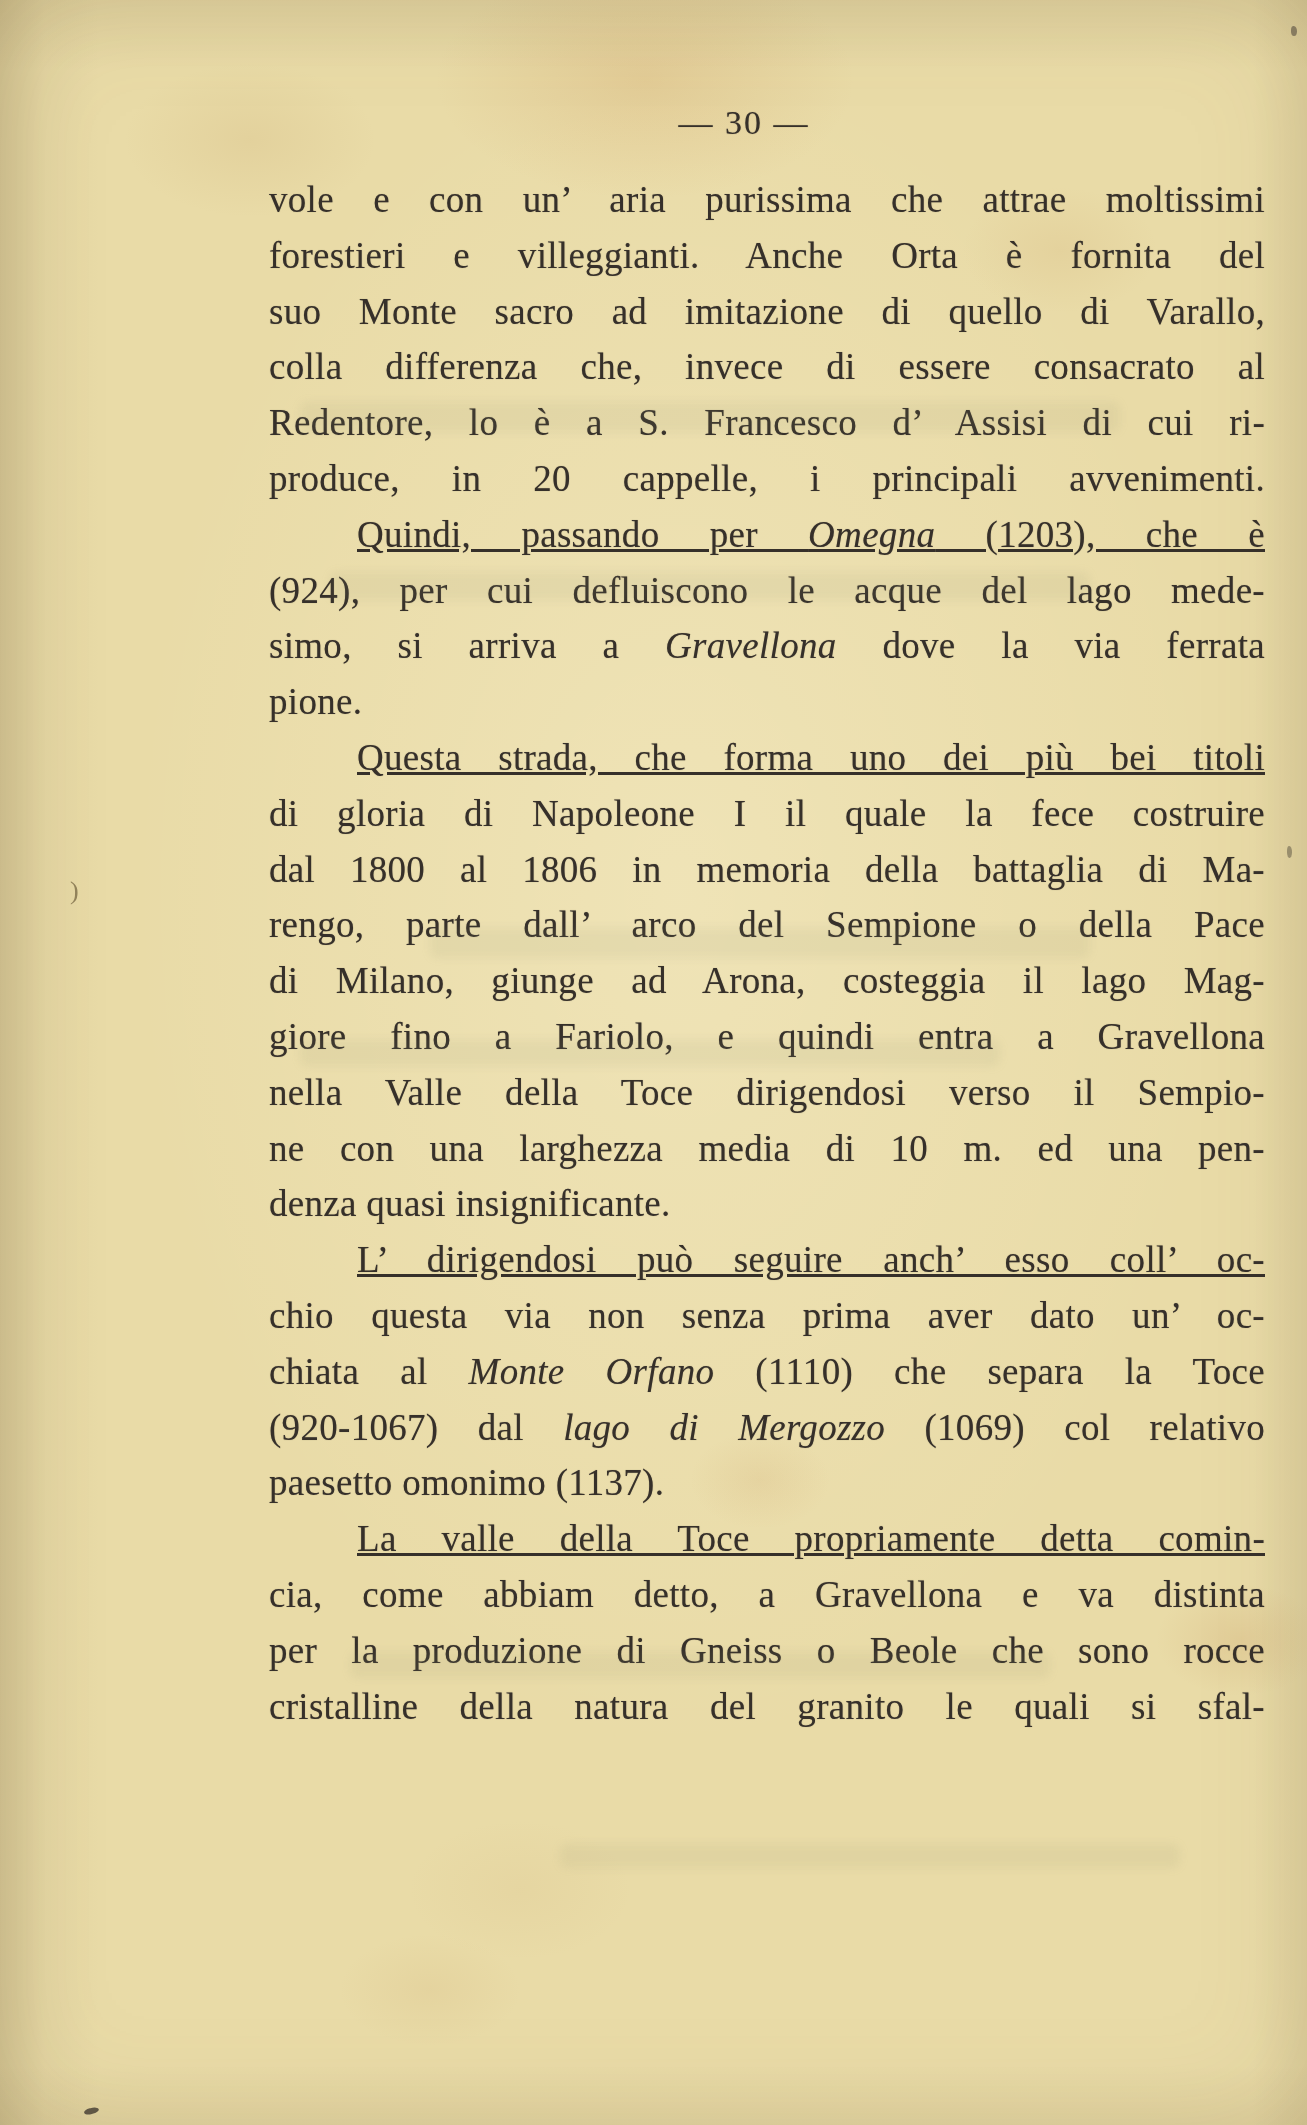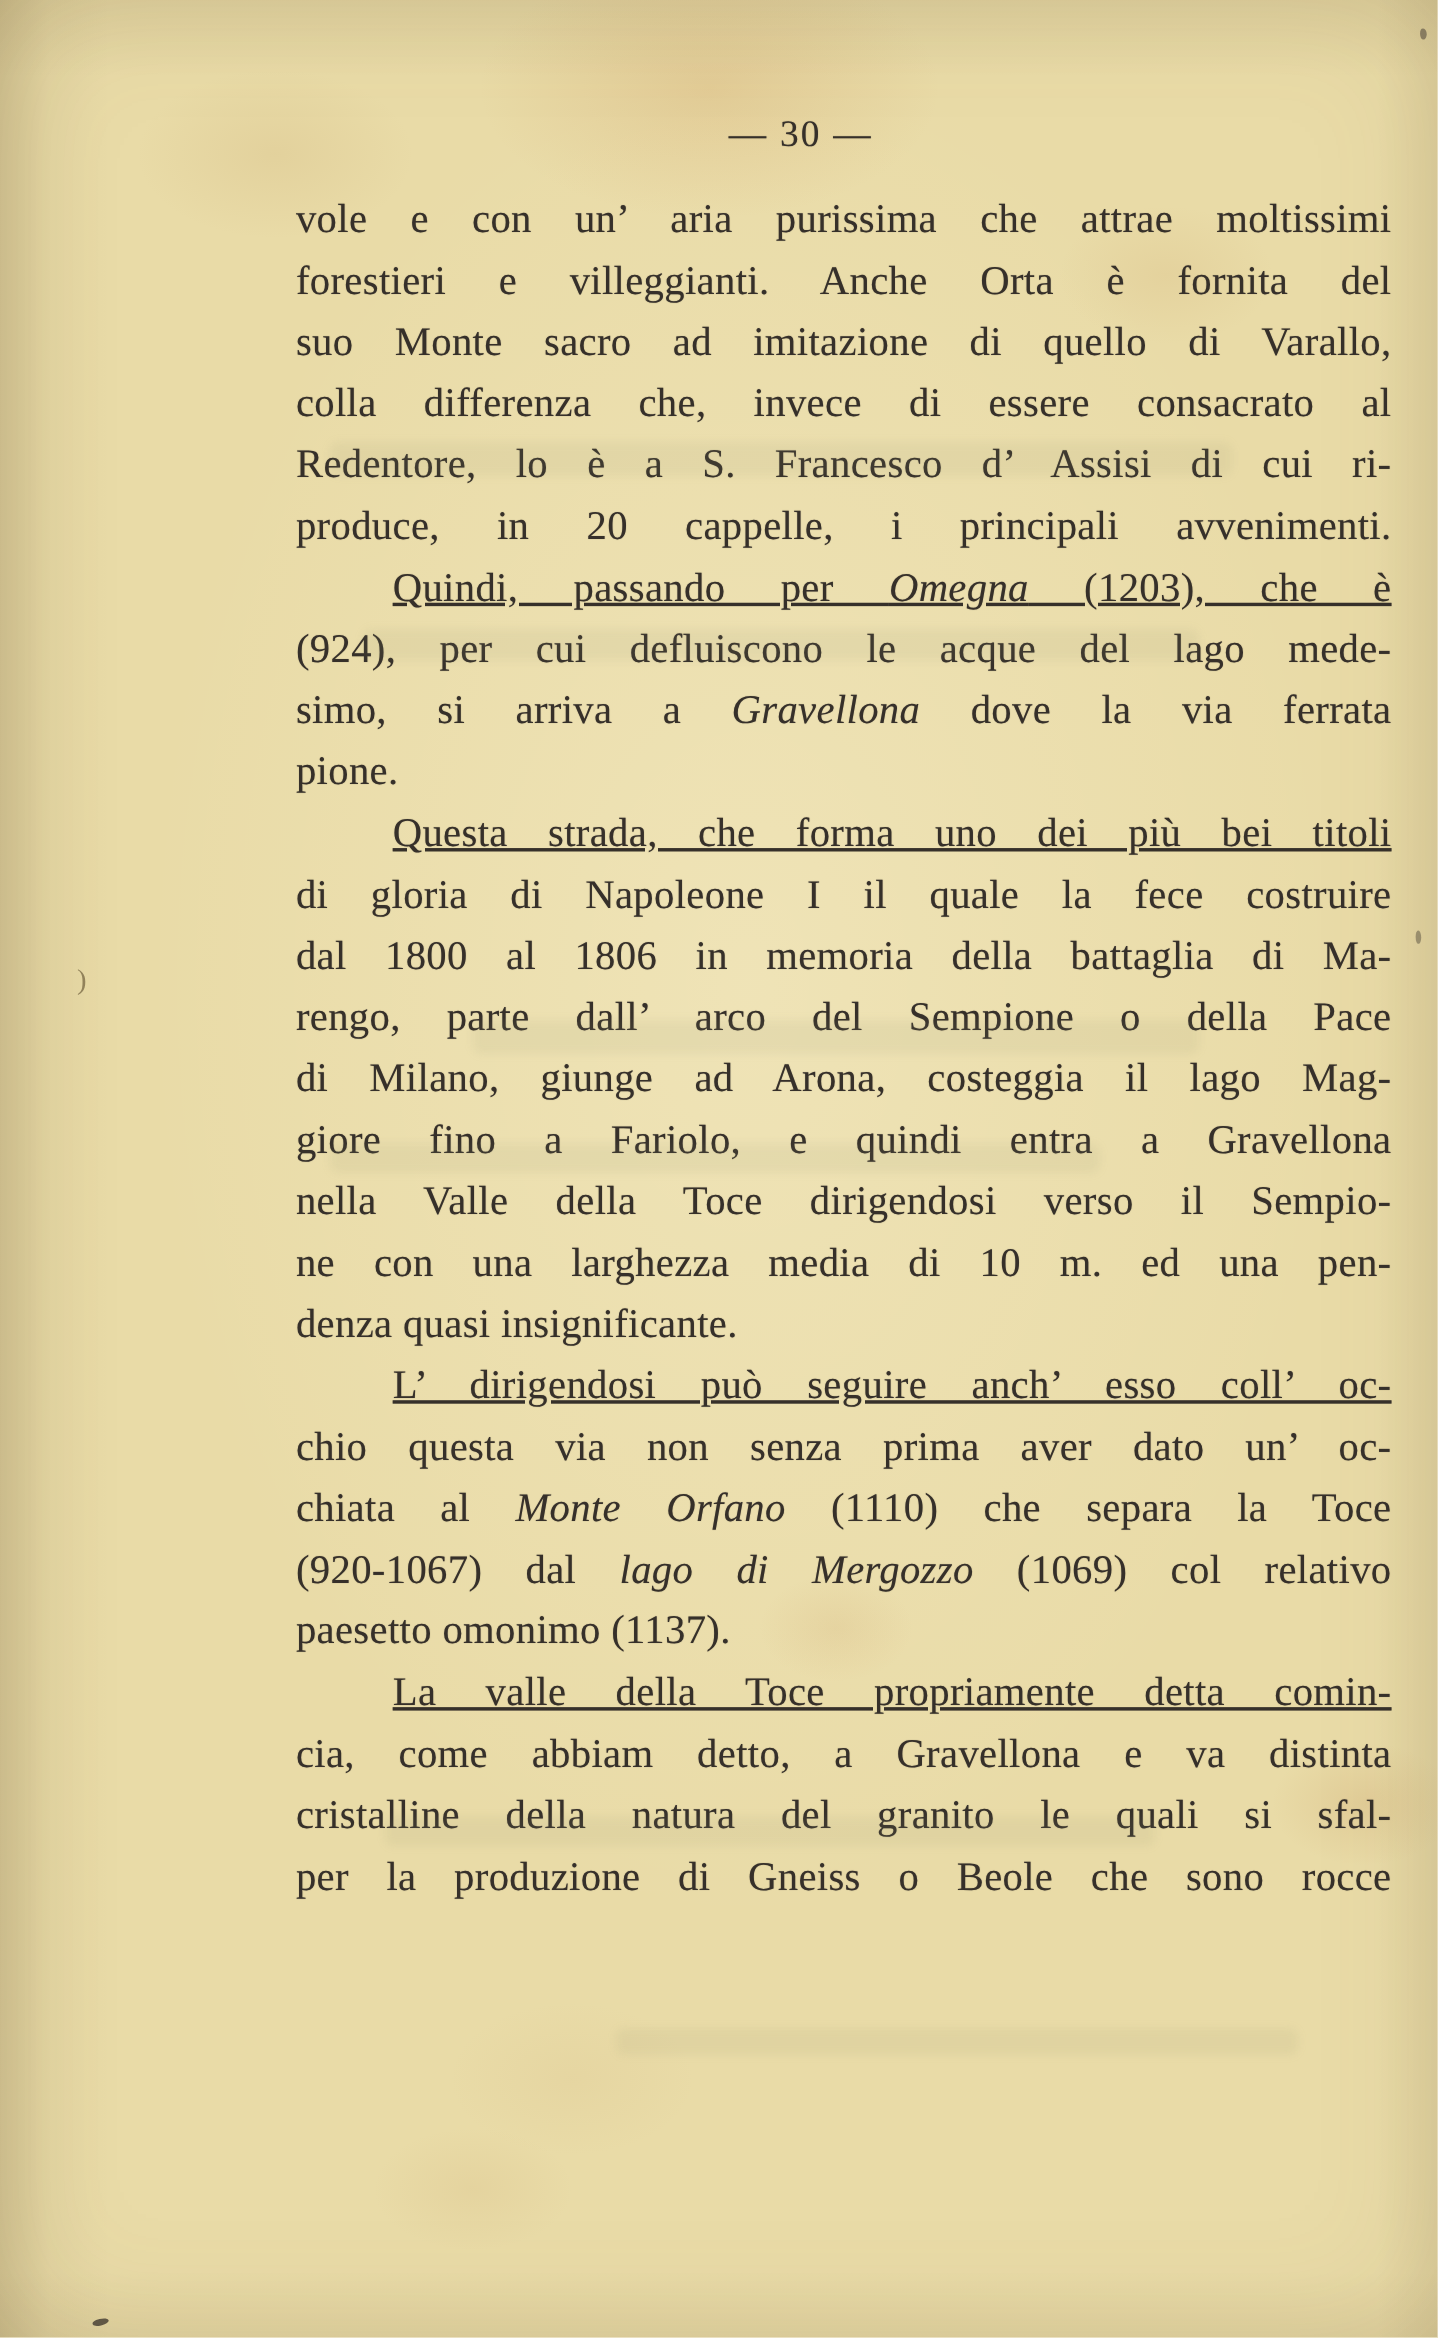--- a/index.html
+++ b/index.html
@@ -28,21 +28,21 @@
       radial-gradient(ellipse 700px 1100px at 52% 42%, rgba(255,249,223,0.28), transparent 78%),
       linear-gradient(90deg, rgba(110,92,55,0.20), rgba(110,92,55,0.05) 45px, rgba(110,92,55,0) 100px),
       linear-gradient(270deg, rgba(110,92,55,0.10), rgba(110,92,55,0) 55px),
       linear-gradient(180deg, rgba(110,92,55,0.10), rgba(110,92,55,0) 70px),
       linear-gradient(0deg, rgba(110,92,55,0.08), rgba(110,92,55,0) 60px);
     box-shadow: inset 0 0 120px rgba(120,100,60,0.12);
   }
   .page-number {
     position: absolute;
     top: 104px;
-    left: 222px;
+    left: 238px;
     width: 996px;
     transform: translateX(8px);
     text-align: center;
     font-size: 34px;
     letter-spacing: 2px;
     color: #36302a;
     text-shadow: 0 0 1px rgba(54,48,42,0.45);
   }
   .text-block {
     position: absolute;
@@ -125,22 +125,22 @@
       <div class="para">
         <div class="line just first"><span class="rm">L’ dirigendosi può seguire anch’ esso coll’ oc-</span></div>
         <div class="line just"><span class="rm">chio questa via non senza prima aver dato un’ oc-</span></div>
         <div class="line just"><span class="rm">chiata al </span><span class="it">Monte Orfano</span><span class="rm"> (1110) che separa la Toce</span></div>
         <div class="line just"><span class="rm">(920-1067) dal </span><span class="it">lago di Mergozzo</span><span class="rm"> (1069) col relativo</span></div>
         <div class="line"><span class="rm">paesetto omonimo (1137).</span></div>
       </div>
       <div class="para">
         <div class="line just first"><span class="rm">La valle della Toce propriamente detta comin-</span></div>
         <div class="line just"><span class="rm">cia, come abbiam detto, a Gravellona e va distinta</span></div>
+        <div class="line just"><span class="rm">per la produzione di Gneiss o Beole che sono rocce</span></div>
         <div class="line just"><span class="rm">cristalline della natura del granito le quali si sfal-</span></div>
-        <div class="line just"><span class="rm">per la produzione di Gneiss o Beole che sono rocce</span></div>
       </div>
     </div>
 
   <div class="ghost" style="left:300px; top:402px; width:820px; height:30px;"></div>
   <div class="ghost" style="left:330px; top:572px; width:760px; height:28px;"></div>
   <div class="ghost" style="left:430px; top:928px; width:660px; height:30px;"></div>
   <div class="ghost" style="left:300px; top:1040px; width:700px; height:26px;"></div>
   <div class="ghost" style="left:350px; top:1652px; width:700px; height:26px;"></div>
   <div class="ghost" style="left:560px; top:1844px; width:620px; height:24px;"></div>
 

